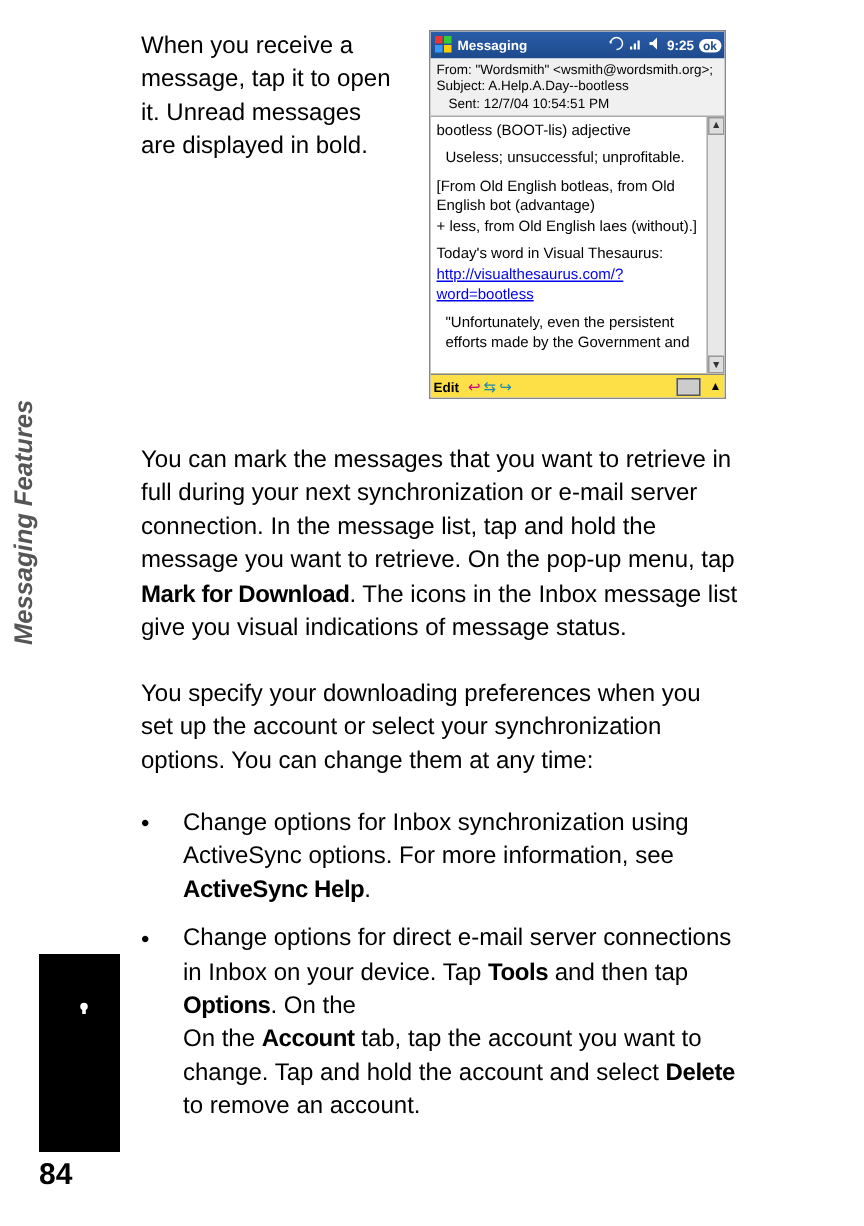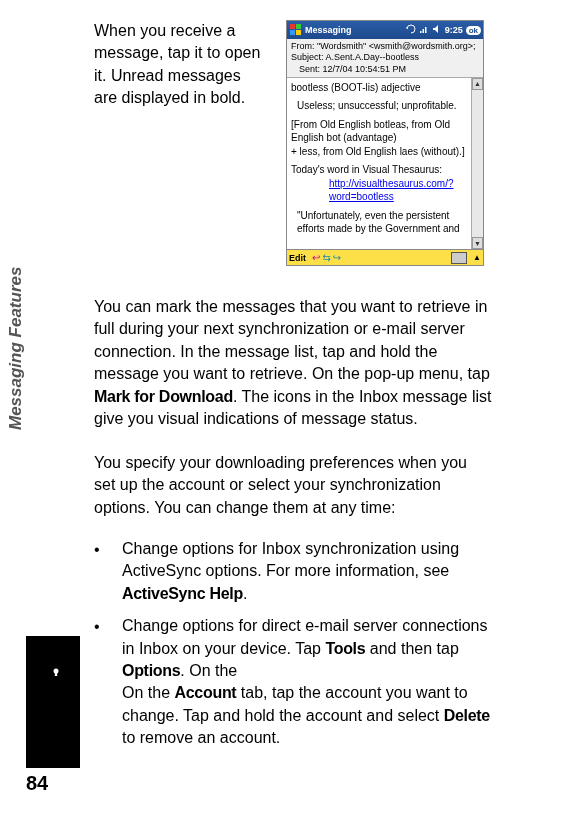--- a/index.html
+++ b/index.html
@@ -98,21 +98,21 @@
     height: 16px;
     background: #fde047;
     border-top: 1px solid #888;
     display: flex;
     align-items: center;
     font-size: 9px;
     padding: 0 2px;
     gap: 6px;
   }
   .ss-bottombar .spacer { flex: 1; }
-  .ss-link { color: #0000ee; text-decoration: underline; margin-left: 38px; }
+  .ss-link { color: #0000ee; text-decoration: underline; }
   .ss-icon-kb {
     width: 16px; height: 12px;
     border: 1px solid #555;
     background: #ccc;
     display: inline-block;
   }
   .ss-toolicons { display: flex; gap: 2px; }
   .ss-toolicons span { font-size: 10px; }
   .para2 {
     position: absolute;
@@ -230,21 +230,21 @@
         </span>
       </div>
 
       <div class="ss-header">
         <div>
           <span>From:</span>
           <span>"Wordsmith" &lt;wsmith@wordsmith.org&gt;;</span>
         </div>
         <div>
           <span>Subject:</span>
-          <span>A.Sent.A.Day--bootless</span>
+          <span>A.Help.A.Day--bootless</span>
         </div>
         <div style="padding-left:8px">
           <span>Sent:</span>
           <span>12/7/04 10:54:51 PM</span>
         </div>
       </div>
 
       <div class="ss-body-wrap">
         <div class="ss-body">
           <div>bootless (BOOT-lis) adjective</div>

